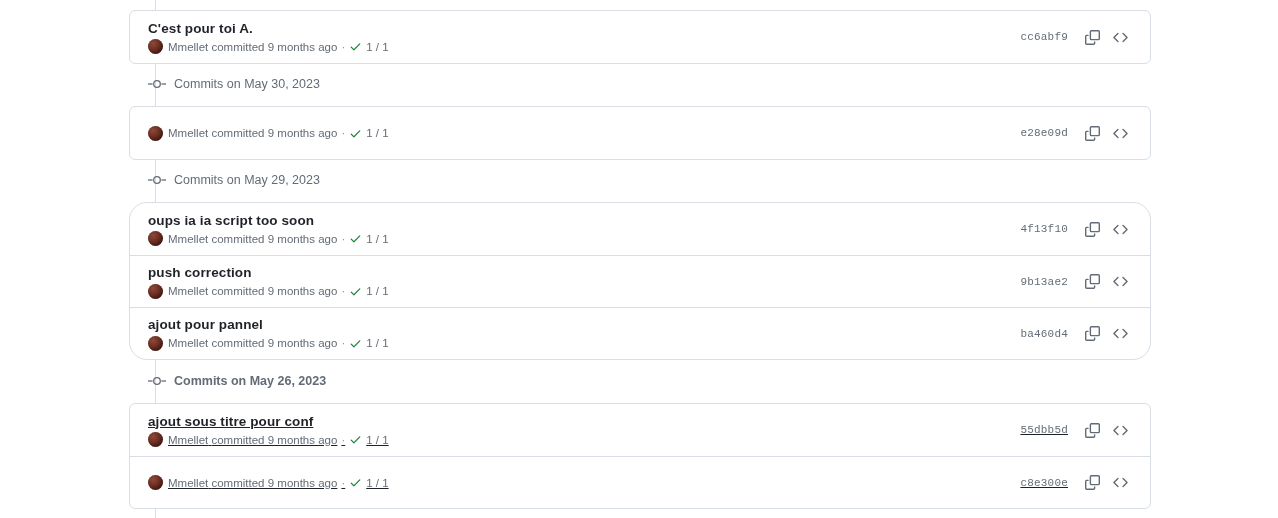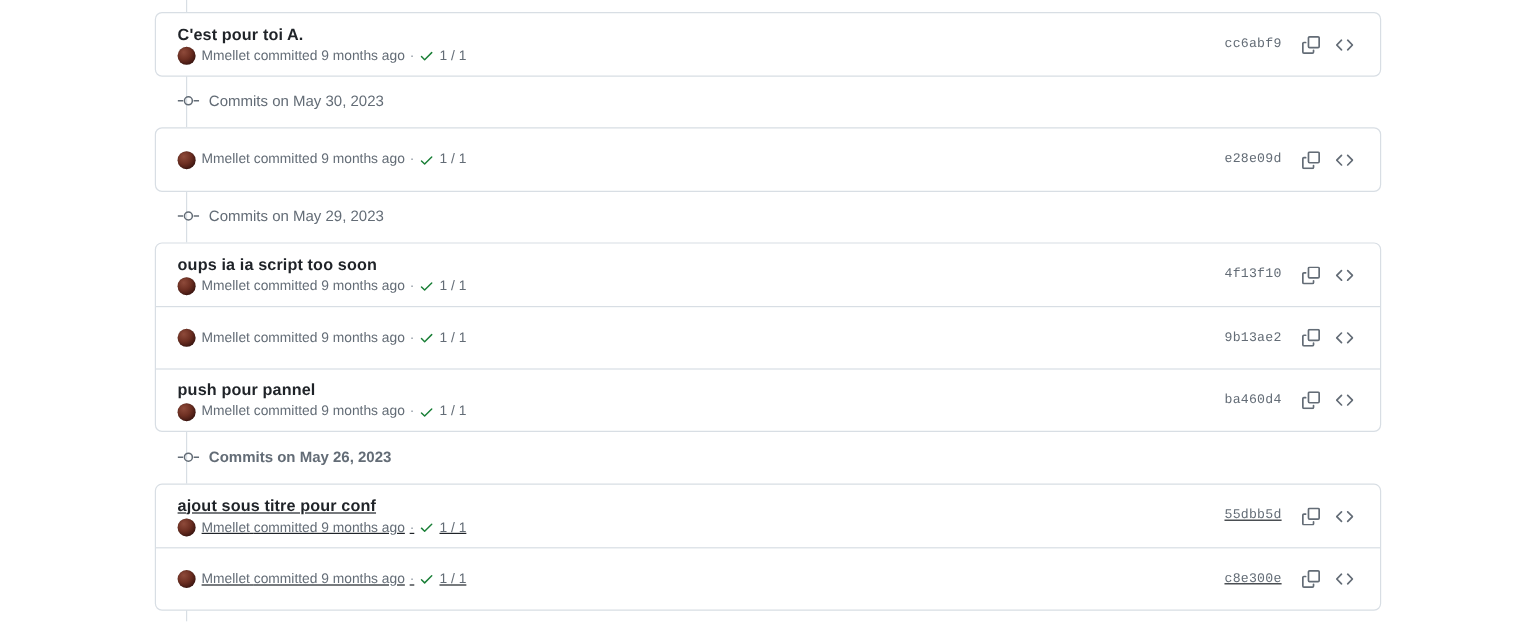--- a/index.html
+++ b/index.html
@@ -262,21 +262,21 @@
     <span class="node-icon">
       <svg width="18" height="12" viewBox="0 0 18 12" aria-hidden="true">
         <line x1="0" y1="6" x2="4.6" y2="6" stroke="#636c76" stroke-width="1.3"></line>
         <circle cx="9" cy="6" r="3.3" fill="none" stroke="#636c76" stroke-width="1.3"></circle>
         <line x1="13.4" y1="6" x2="18" y2="6" stroke="#636c76" stroke-width="1.3"></line>
       </svg>
     </span>
     <span class="date-label">Commits on May 29, 2023</span>
   </div>
 
-  <div class="commit-group" style="top:202px;">
+  <div class="commit-group" style="top:202px;border-radius:18px;">
     <div class="commit-row">
       <div class="commit-left">
         <div class="commit-title">oups ia ia script too soon</div>
         <div class="commit-meta">
           <span class="avatar"></span>
           <span class="meta-author">Mmellet</span>
           <span>&nbsp;</span>
           <span class="meta-committed">committed 9 months ago</span>
           <span class="meta-sep">·</span>
           <span class="check-icon">
@@ -298,20 +298,21 @@
         <span class="icon-btn">
           <svg width="15" height="15" viewBox="0 0 16 16" fill="currentColor" aria-hidden="true">
               <path d="m11.28 3.22 4.25 4.25a.75.75 0 0 1 0 1.06l-4.25 4.25a.749.749 0 0 1-1.275-.326.749.749 0 0 1 .215-.734L13.94 8l-3.72-3.72a.749.749 0 0 1 .326-1.275.749.749 0 0 1 .734.215Zm-6.56 0a.751.751 0 0 1 1.042.018.751.751 0 0 1 .018 1.042L2.06 8l3.72 3.72a.749.749 0 0 1-.326 1.275.749.749 0 0 1-.734-.215L.47 8.53a.75.75 0 0 1 0-1.06Z"></path>
             </svg>
         </span>
       </div>
     </div>
 
     <div class="commit-row">
       <div class="commit-left">
+        <div class="commit-title">push correction</div>
         <div class="commit-meta">
           <span class="avatar"></span>
           <span class="meta-author">Mmellet</span>
           <span>&nbsp;</span>
           <span class="meta-committed">committed 9 months ago</span>
           <span class="meta-sep">·</span>
           <span class="check-icon">
             <svg width="13" height="13" viewBox="0 0 16 16" fill="#1a7f37" aria-hidden="true">
                 <path d="M13.78 4.22a.75.75 0 0 1 0 1.06l-7.25 7.25a.75.75 0 0 1-1.06 0L2.22 9.28a.751.751 0 0 1 .018-1.042.751.751 0 0 1 1.042-.018L6 10.94l6.72-6.72a.75.75 0 0 1 1.06 0Z"></path>
               </svg>
@@ -330,21 +331,21 @@
         <span class="icon-btn">
           <svg width="15" height="15" viewBox="0 0 16 16" fill="currentColor" aria-hidden="true">
               <path d="m11.28 3.22 4.25 4.25a.75.75 0 0 1 0 1.06l-4.25 4.25a.749.749 0 0 1-1.275-.326.749.749 0 0 1 .215-.734L13.94 8l-3.72-3.72a.749.749 0 0 1 .326-1.275.749.749 0 0 1 .734.215Zm-6.56 0a.751.751 0 0 1 1.042.018.751.751 0 0 1 .018 1.042L2.06 8l3.72 3.72a.749.749 0 0 1-.326 1.275.749.749 0 0 1-.734-.215L.47 8.53a.75.75 0 0 1 0-1.06Z"></path>
             </svg>
         </span>
       </div>
     </div>
 
     <div class="commit-row">
       <div class="commit-left">
-        <div class="commit-title">push pour pannel</div>
+        <div class="commit-title">ajout pour pannel</div>
         <div class="commit-meta">
           <span class="avatar"></span>
           <span class="meta-author">Mmellet</span>
           <span>&nbsp;</span>
           <span class="meta-committed">committed 9 months ago</span>
           <span class="meta-sep">·</span>
           <span class="check-icon">
             <svg width="13" height="13" viewBox="0 0 16 16" fill="#1a7f37" aria-hidden="true">
                 <path d="M13.78 4.22a.75.75 0 0 1 0 1.06l-7.25 7.25a.75.75 0 0 1-1.06 0L2.22 9.28a.751.751 0 0 1 .018-1.042.751.751 0 0 1 1.042-.018L6 10.94l6.72-6.72a.75.75 0 0 1 1.06 0Z"></path>
               </svg>

